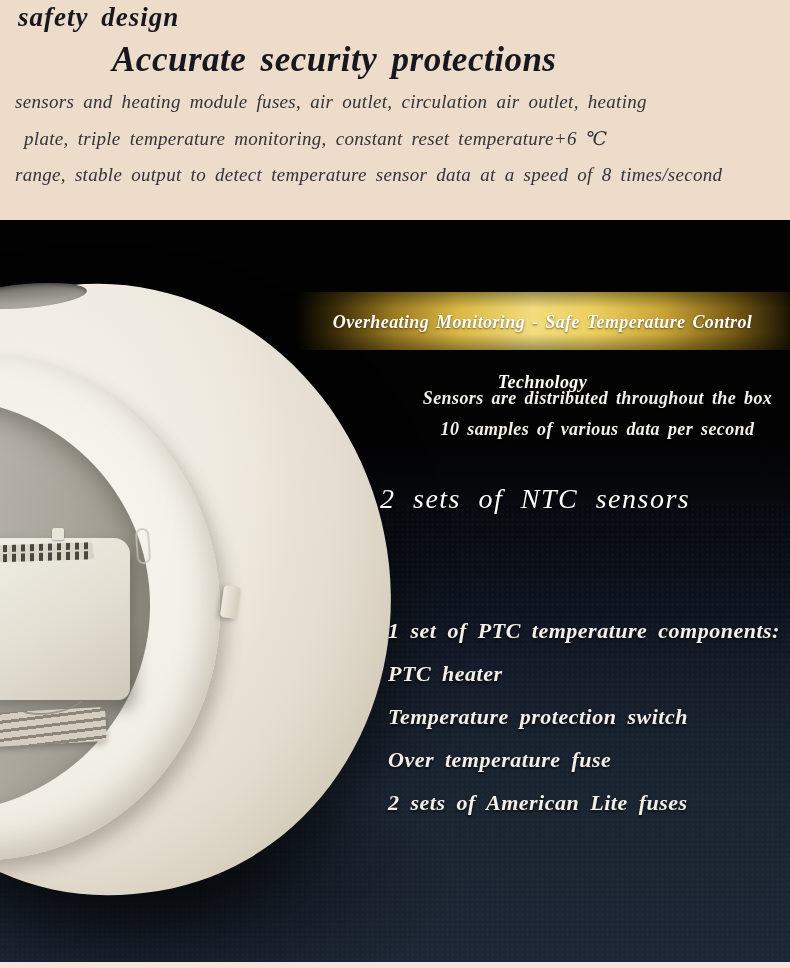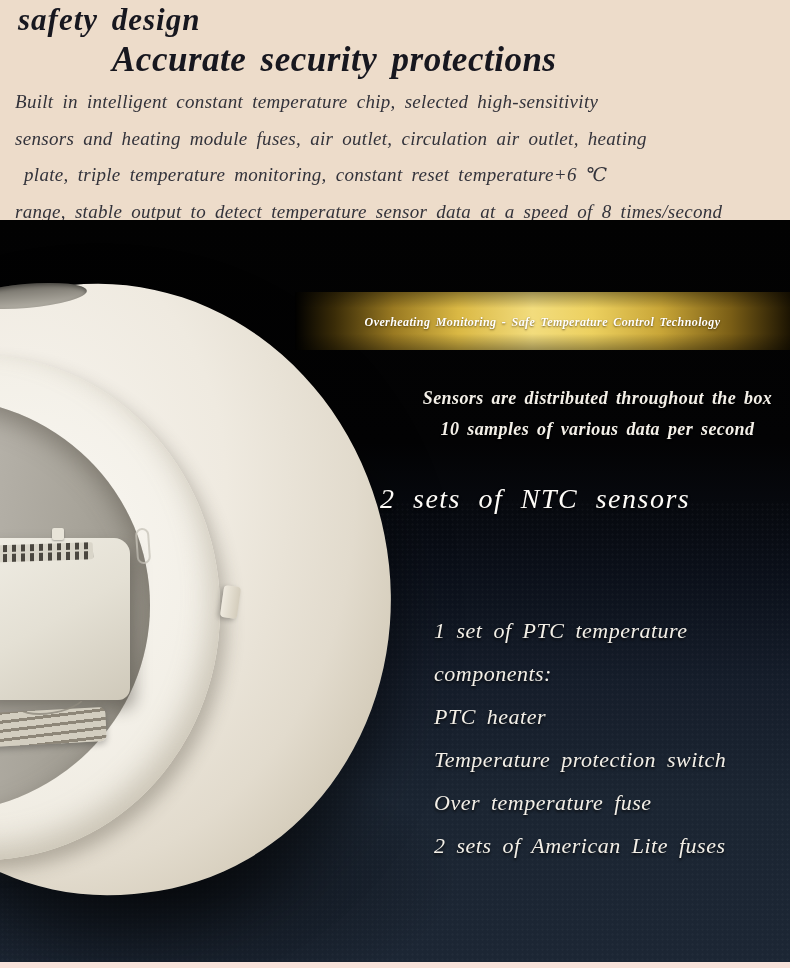--- a/index.html
+++ b/index.html
@@ -9,21 +9,21 @@
     overflow:hidden; background:#000;
   }
 
   
   .intro-section {
     position:absolute; left:0; top:0; width:790px; height:220px;
     background:#eddcca;
   }
   .intro-title {
     position:absolute; left:18px; top:2px;
-    font-style:italic; font-weight:bold; font-size:31px; color:#17171f;
+    font-style:italic; font-weight:bold; font-size:27px; color:#17171f;
     letter-spacing:1px; word-spacing:5px;
   }
   .intro-subtitle {
     position:absolute; left:112px; top:40px;
     font-style:italic; font-weight:bold; font-size:35px; color:#17171f;
     letter-spacing:0.5px; word-spacing:5px;
   }
   .intro-paragraph { position:absolute; left:15px; top:84px; width:770px; }
   .para-line {
     font-style:italic; font-weight:500; font-size:19px; color:#33333b;
@@ -127,63 +127,61 @@
     position:absolute; left:295px; top:72px; width:495px; height:58px; z-index:10;
     background:
       linear-gradient(180deg, rgba(0,0,0,0.35) 0%, rgba(0,0,0,0) 28%,
                       rgba(0,0,0,0) 72%, rgba(0,0,0,0.35) 100%),
       linear-gradient(90deg, #000 0%, #3a2c08 8%, #9a7a22 20%, #dab844 33%,
                       #f2dc7d 48%, #ecd05f 60%, #c8a537 74%, #7a5e16 88%, #1c1402 100%);
     text-align:center;
   }
   .banner-text {
     display:inline-block; line-height:60px;
-    font-style:italic; font-weight:bold; font-size:12px; color:#fff;
+    font-style:italic; font-weight:bold; font-size:18px; color:#fff;
     letter-spacing:0.4px; word-spacing:2px;
     text-shadow:0 1px 2px rgba(60,40,0,0.7);
   }
   .sensor-info {
     position:absolute; left:410px; top:163px; width:375px; z-index:10;
     text-align:center;
   }
   .info-line {
     font-style:italic; font-weight:bold; font-size:18px; color:#f4f0e8;
     line-height:31px; letter-spacing:0.4px; word-spacing:3px;
     text-shadow:0 1px 2px rgba(0,0,0,0.7);
   }
   .ntc-heading {
     position:absolute; left:380px; top:263px; z-index:10;
     font-style:italic; font-weight:normal; font-size:28px; color:#fefcf8;
     letter-spacing:1.5px; word-spacing:9px;
     text-shadow:0 2px 3px rgba(0,0,0,0.7);
   }
   .ptc-list { position:absolute; left:388px; top:389px; width:400px; z-index:10; }
   .ptc-line {
-    font-style:italic; font-weight:normal; font-size:22px; color:#f3efe7;
+    font-style:italic; font-weight:bold; font-size:22px; color:#f3efe7;
     line-height:43px; letter-spacing:0.5px; word-spacing:5px;
     text-shadow:0 2px 3px rgba(0,0,0,0.7);
-    margin-left:46px;
   }
 
   
   .bottom-strip {
     position:absolute; left:0; top:962px; width:790px; height:6px;
     background:#f8e2da;
   }
 </style>
 </head>
 <body>
 
 <div class="page">
 
   <section class="intro-section">
     <h1 class="intro-title">safety design</h1>
     <h2 class="intro-subtitle">Accurate security protections</h2>
     <div class="intro-paragraph">
-      <div class="para-line">Built in intelligent constant temperature chip, selected high-sensitivity</div>
       <div class="para-line">sensors and heating module fuses, air outlet, circulation air outlet, heating</div>
       <div class="para-line"> plate, triple temperature monitoring, constant reset temperature+6 ℃</div>
       <div class="para-line">range, stable output to detect temperature sensor data at a speed of 8 times/second</div>
     </div>
   </section>
 
   <section class="dark-section">
     <div class="denim-texture"></div>
 
     <div class="product-photo">

